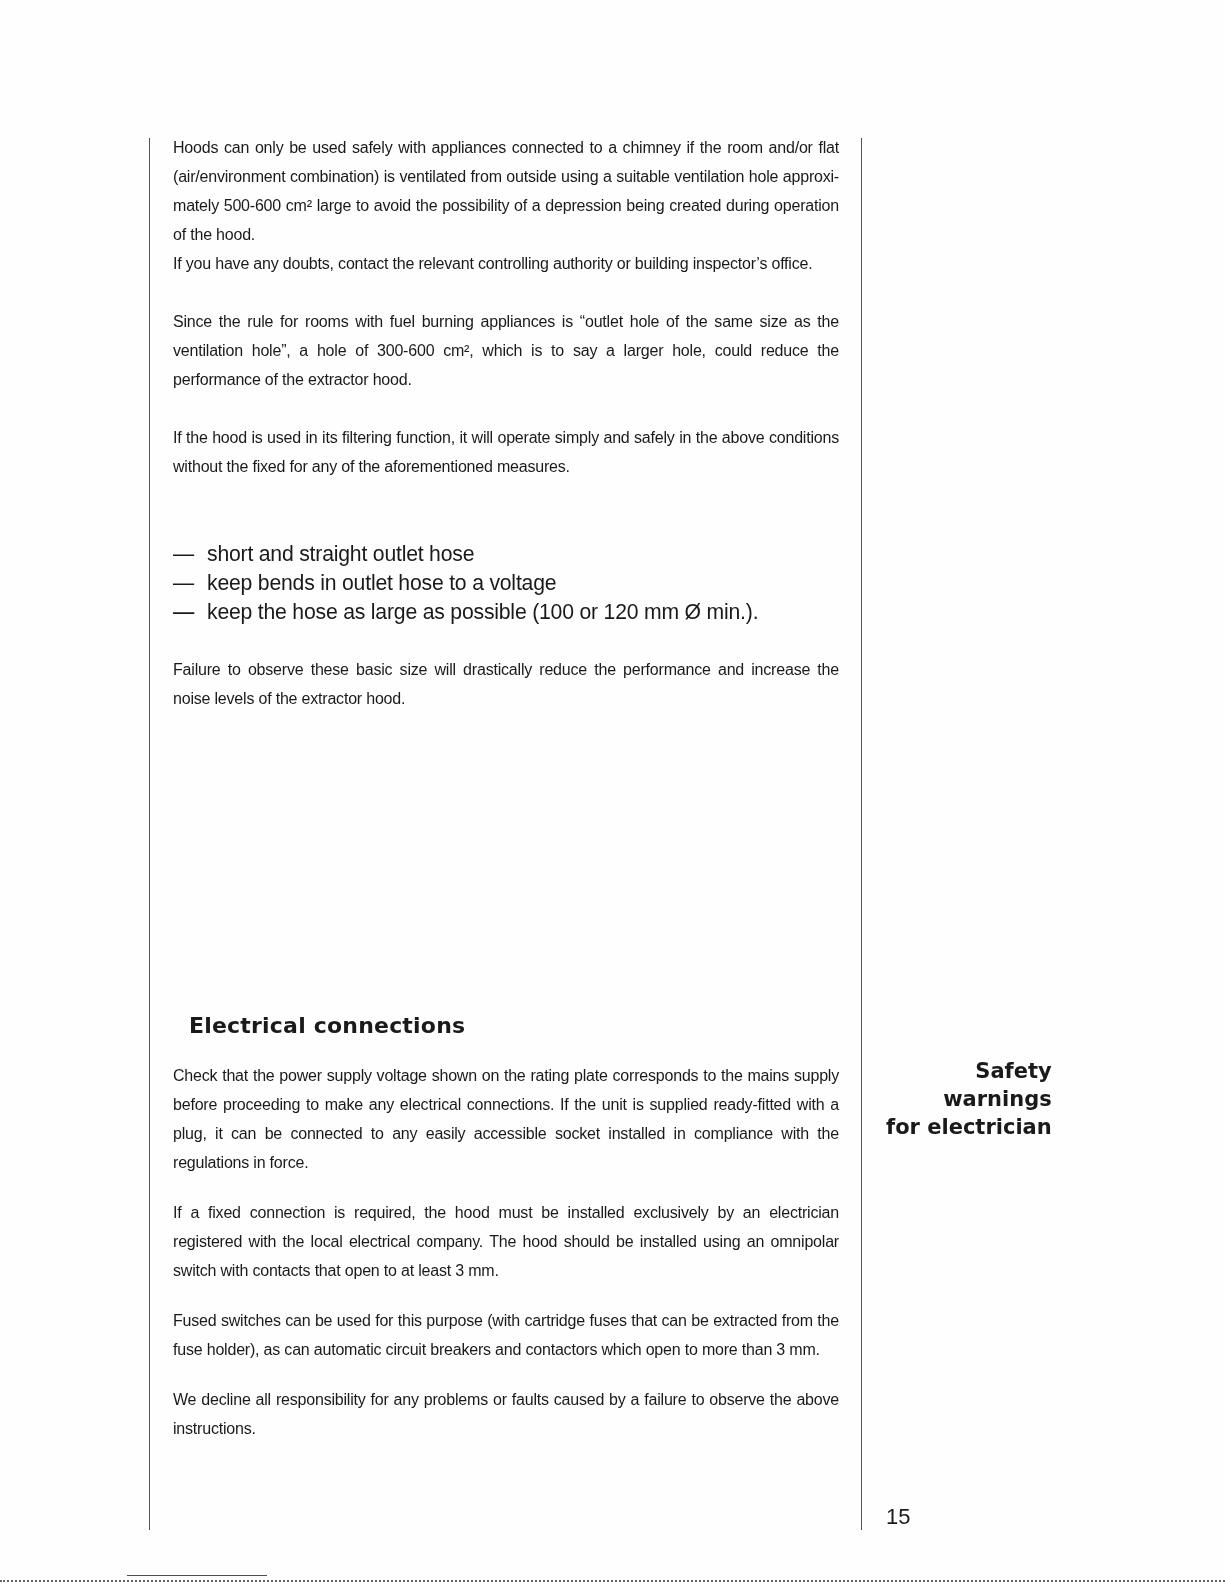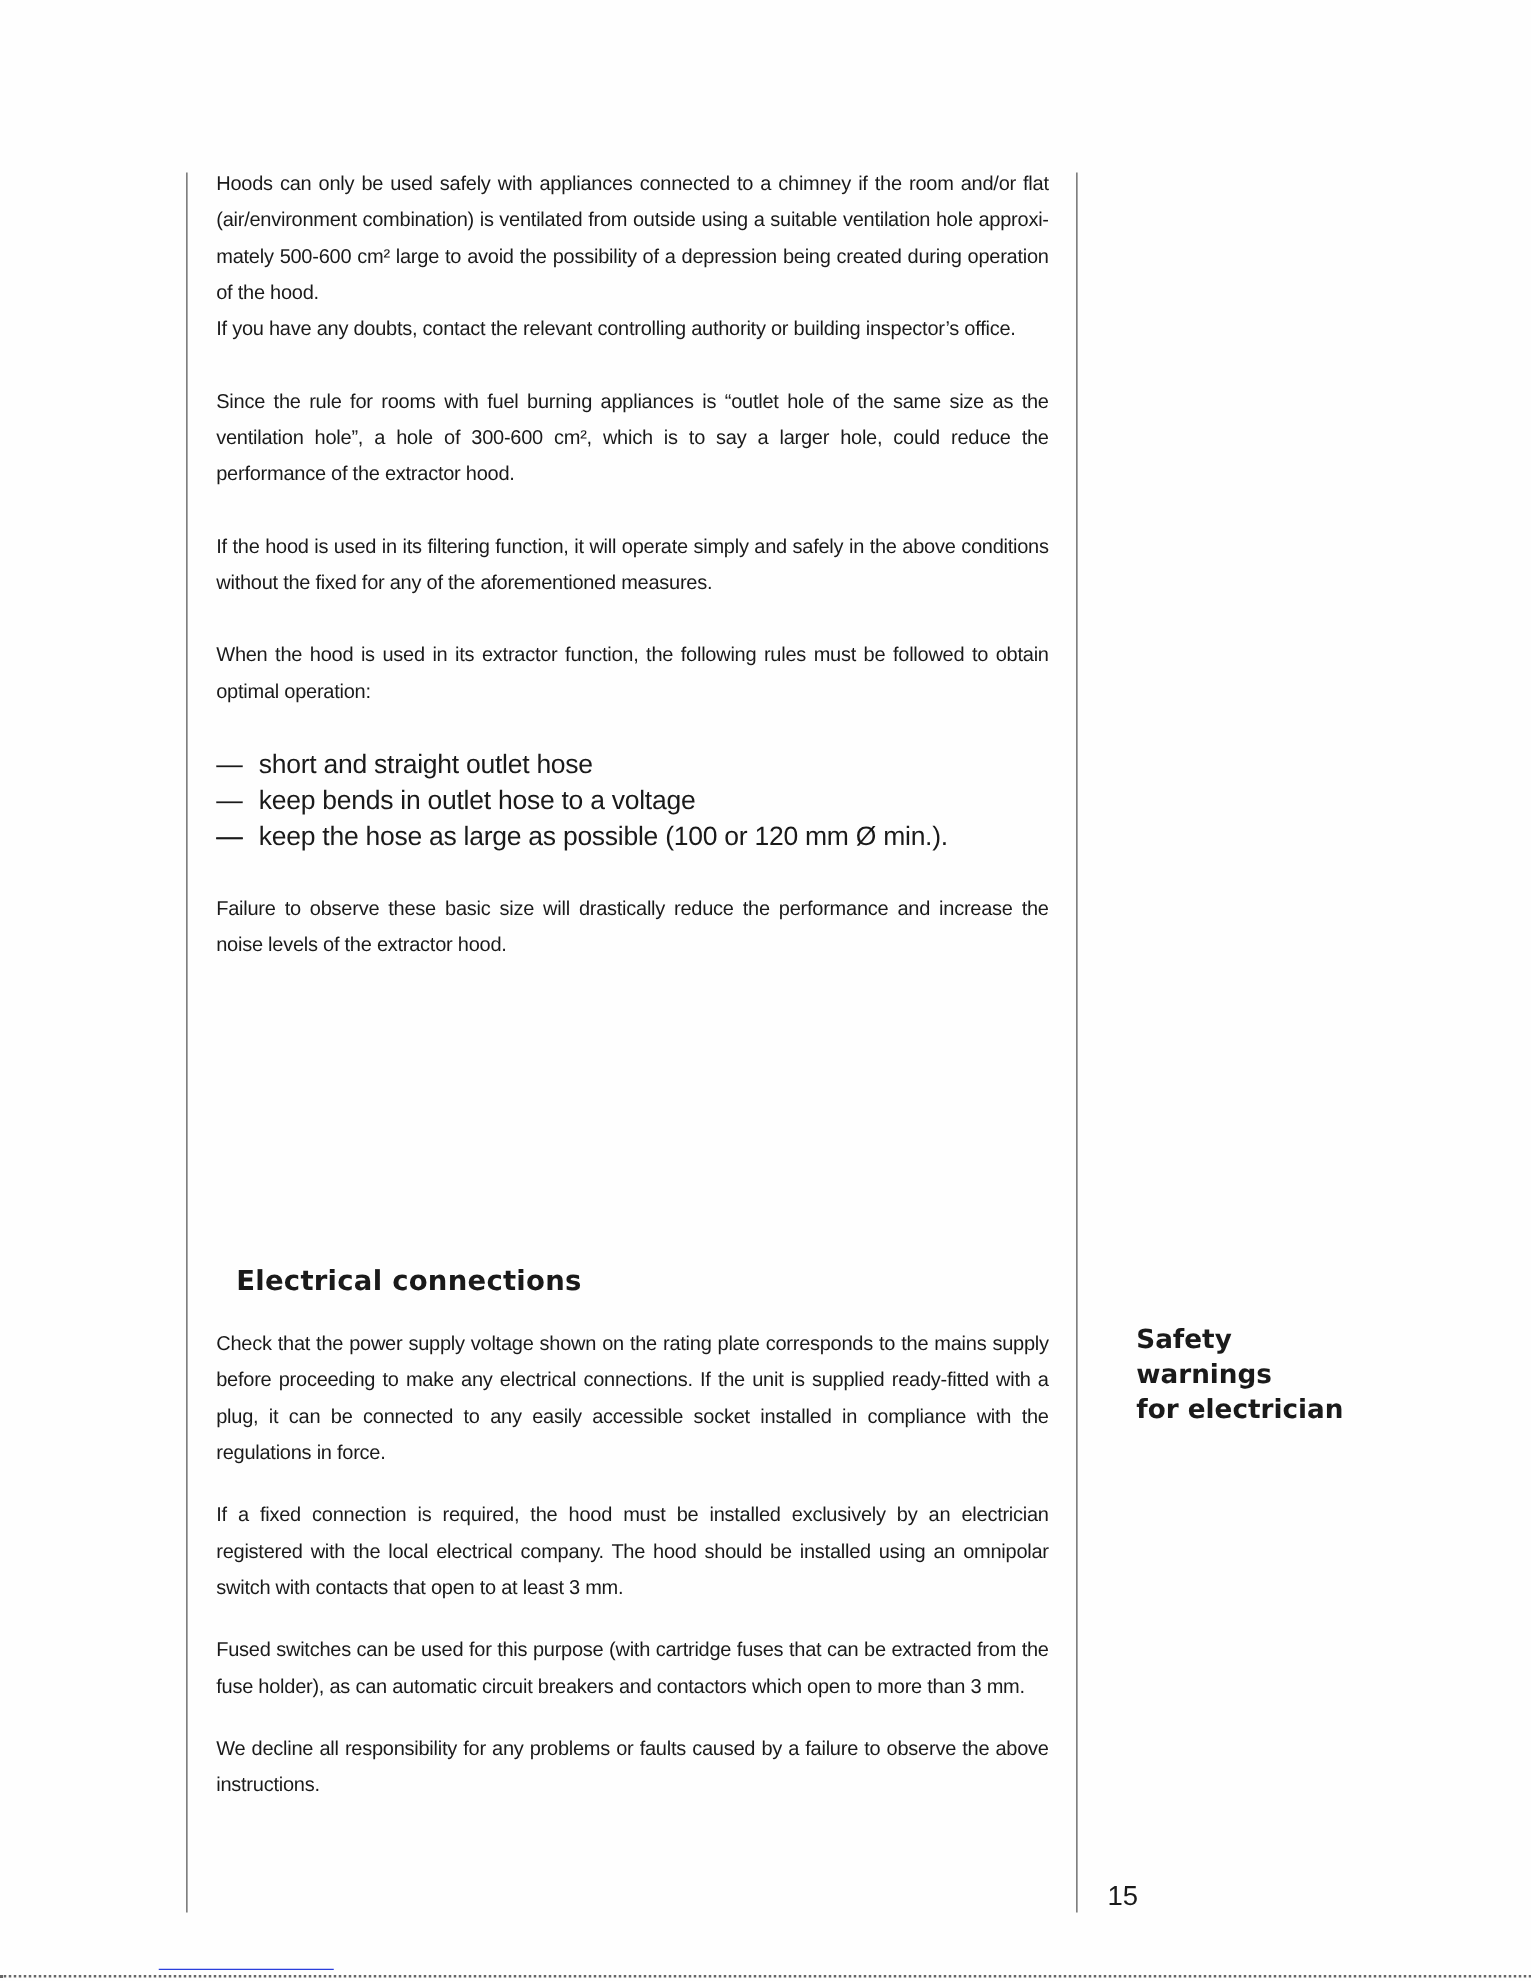--- a/index.html
+++ b/index.html
@@ -8,41 +8,40 @@
   .vrule-left { position:absolute; left:149px; top:138px; width:1px; height:1392px; background:#555; }
   .vrule-right { position:absolute; left:861px; top:138px; width:1px; height:1392px; background:#555; }
   .main-col { position:absolute; left:173px; top:133px; width:666px; }
   .p { font-size:16px; line-height:29px; margin:0; text-align:justify; letter-spacing:-0.2px; }
   .gap { height:29px; }
   .list { margin:0; padding:0; list-style:none; }
   .list li { font-size:21.2px; line-height:29px; position:relative; padding-left:34px; letter-spacing:-0.2px; }
   .list li .dash { position:absolute; left:0; top:0; }
   .heading { font-family:"DejaVu Sans", sans-serif; font-weight:bold; font-size:22px; margin:16px; position:absolute; left:173px; top:997px; letter-spacing:0.2px; }
   .lower-col { position:absolute; left:173px; top:1061px; width:666px; }
-  .side { position:absolute; left:909px; top:1057px; font-family:"DejaVu Sans", sans-serif; font-weight:bold; font-size:21px; line-height:28px; }
+  .side { position:absolute; left:886px; top:1057px; font-family:"DejaVu Sans", sans-serif; font-weight:bold; font-size:21px; line-height:28px;text-align:right; }
   .pagenum { position:absolute; left:886px; top:1504px; font-size:22px; }
   .dotted-bottom { position:absolute; left:0; top:1580px; width:1225px; height:0; border-top:2px dotted #666; }
   .blue-link { position:absolute; left:127px; top:1575px; width:140px; height:1px; background:#2a3fdc; }
 </style>
 </head>
 <body>
 
 <div class="page-bg"></div>
 <div class="vrule-left"></div>
 <div class="vrule-right"></div>
 
 <div class="main-col">
   <p class="p">Hoods can only be used safely with appliances connected to a chimney if the room and/or flat (air/environment combination) is ventilated from outside using a suitable ventilation hole approxi-mately 500-600 cm² large to avoid the possibility of a depression being created during operation of the hood.</p>
   <p class="p">If you have any doubts, contact the relevant controlling authority or building inspector’s office.</p>
   <div class="gap"></div>
   <p class="p">Since the rule for rooms with fuel burning appliances is “outlet hole of the same size as the ventilation hole”, a hole of 300-600 cm², which is to say a larger hole, could reduce the performance of the extractor hood.</p>
   <div class="gap"></div>
   <p class="p">If the hood is used in its filtering function, it will operate simply and safely in the above conditions without the fixed for any of the aforementioned measures.</p>
   <div class="gap"></div>
-  <p class="p">When the hood is used in its extractor function, the following rules must be followed to obtain optimal operation:</p>
   <div class="gap"></div>
   <ul class="list">
     <li><span class="dash">—</span><span>short and straight outlet hose</span></li>
     <li><span class="dash">—</span><span>keep bends in outlet hose to a voltage</span></li>
     <li><span class="dash">—</span></li>
     <li><span class="dash">—</span><span>keep the hose as large as possible (100 or 120 mm Ø min.).</span></li>
   </ul>
   <div class="gap"></div>
   <p class="p">Failure to observe these basic size will drastically reduce the performance and increase the noise levels of the extractor hood.</p>
 </div>

